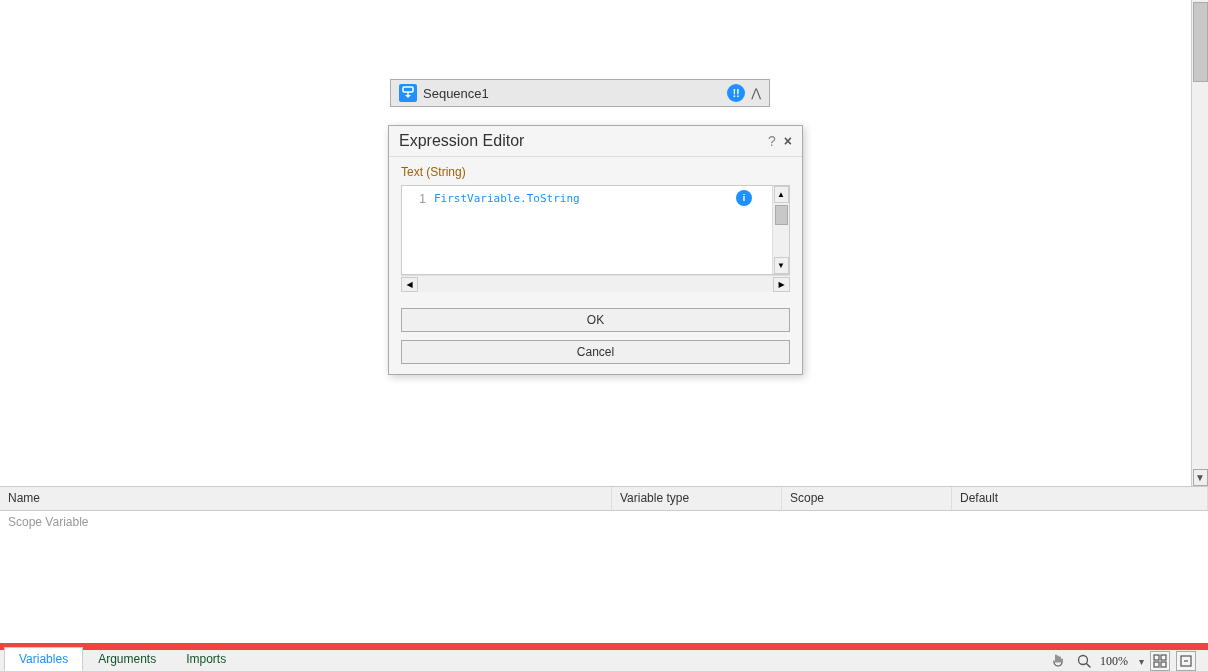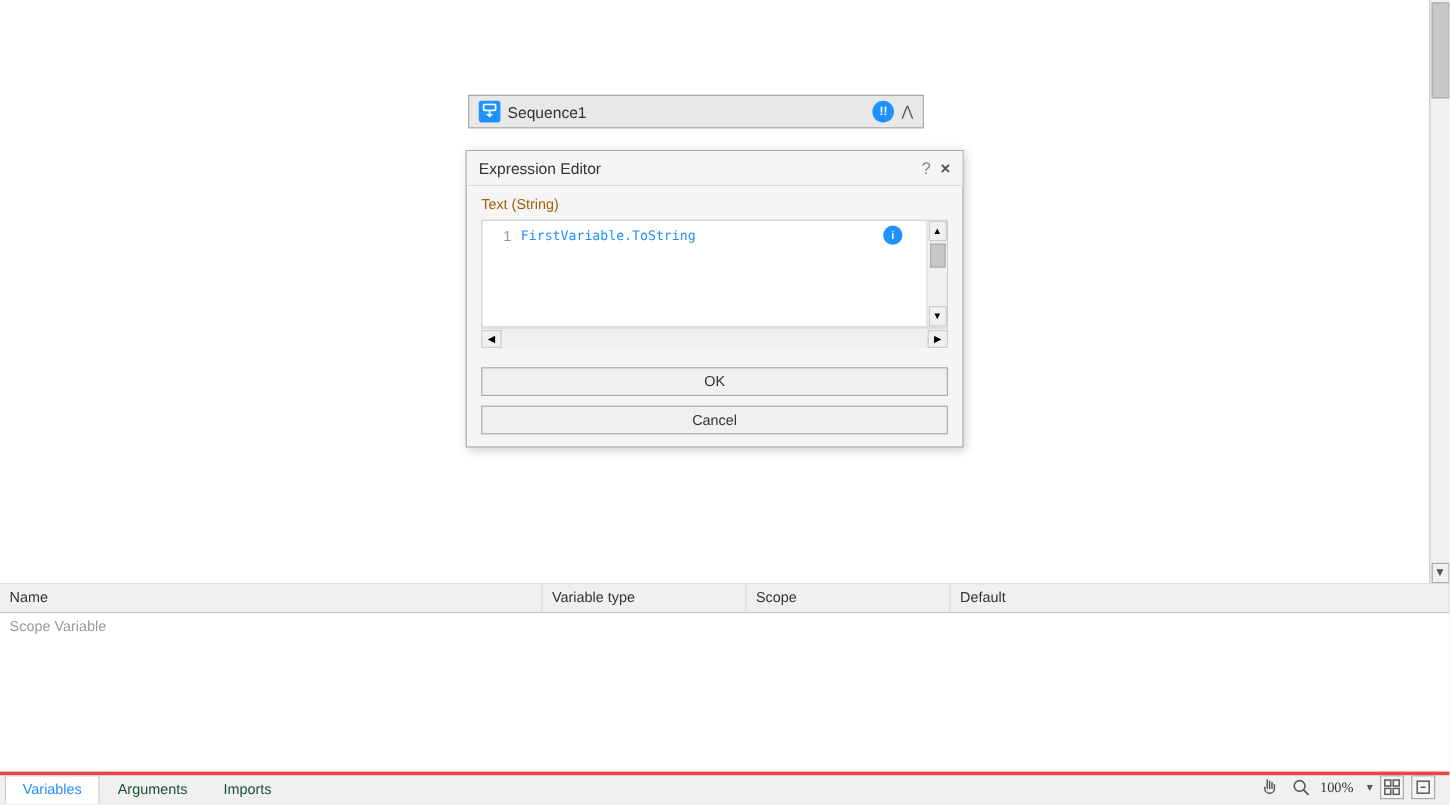--- a/index.html
+++ b/index.html
@@ -125,21 +125,21 @@
     }
     .dialog-titlebar {
       display: flex;
       align-items: center;
       justify-content: space-between;
       padding: 6px 10px;
       background: #f5f5f5;
       border-bottom: 1px solid #ddd;
     }
     .dialog-title {
-      font-size: 13px;
+      font-size: 16px;
       color: #333;
     }
     .dialog-controls {
       display: flex;
       gap: 8px;
       align-items: center;
     }
     .dialog-help {
       color: #888;
       font-size: 14px;
@@ -307,40 +307,40 @@
       background: #f0f0f0;
       height: 24px;
     }
     .col-header {
       padding: 4px 8px;
       font-size: 12px;
       color: #333;
       border-right: 1px solid #ddd;
       font-weight: normal;
     }
-    .col-name { width: 452px; }
+    .col-name { width: 612px; }
     .col-vartype { width: 170px; }
     .col-scope { width: 170px; }
     .col-default { flex: 1; }
     .bottom-table-body {
       flex: 1;
       padding: 4px 8px;
     }
     .create-variable-link {
       font-size: 12px;
       color: #999;
       cursor: pointer;
     }
 
     
     .bottom-tabs {
       display: flex;
-      align-items: flex-start;
-      background: #f0f0f0;
-      border-top: 3px solid #ef4444;
+      align-items: flex-end;
+      background: #f0f0f0;
+      border-top: 7px solid #ef4444;
       height: 28px;
       padding: 0 4px;
       justify-content: space-between;
       margin-top: 44px;
     }
     .tabs-left {
       display: flex;
       gap: 0;
     }
     .tab-item {

